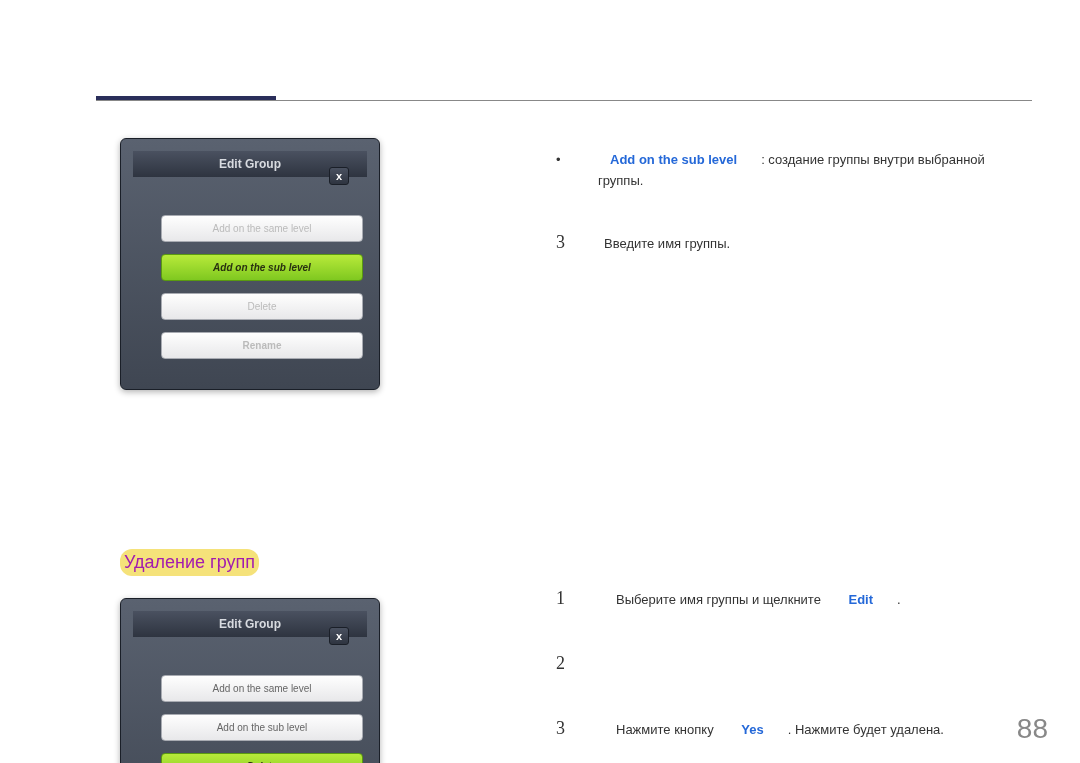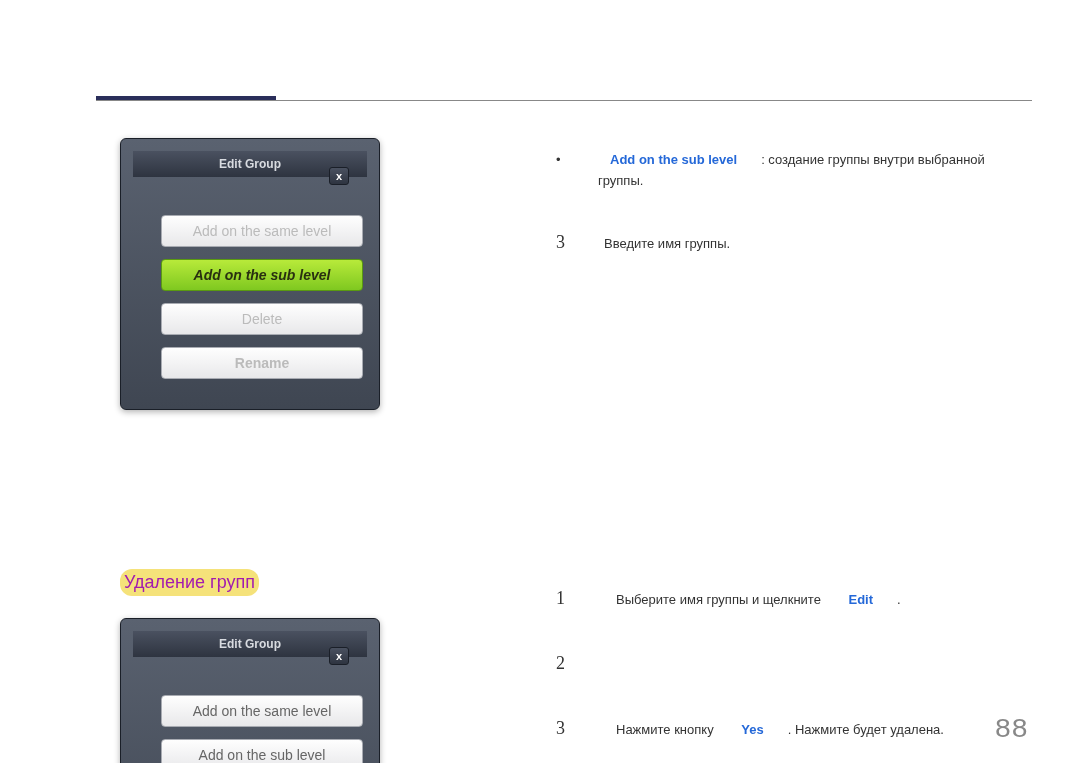--- a/index.html
+++ b/index.html
@@ -64,21 +64,21 @@
   }
   .dialog-body { padding: 14px 16px 18px; }
   .option-btn {
     display: block;
     width: 100%;
     background: linear-gradient(#fefefe, #e8e8ea);
     border: 1px solid #a8abb2;
     border-radius: 4px;
     padding: 7px 0;
     margin-bottom: 10px;
-    font-size: 14px;
+    font-size: 10px;
     text-align: center;
     color: #666;
     cursor: pointer;
   }
   .option-btn:last-child { margin-bottom: 0; font-weight: bold; }
   .option-btn.dimmed { color: #bbb; }
   .option-btn.active {
     background: linear-gradient(#b8ea3a, #7fc820);
     border-color: #5a9a10;
     color: #293010;
@@ -95,23 +95,23 @@
     border-radius: 12px;
   }
   .bullet-row { display: flex; margin-bottom: 10px; }
   .bullet-dot { width: 18px; flex-shrink: 0; }
   .step-row { display: flex; margin-bottom: 12px; align-items: baseline; }
   .step-num { width: 24px; font-size: 18px; font-family: Georgia, serif; flex-shrink: 0; }
   .highlight-blue { color: #2468d8; font-weight: bold; }
   .section-spacer { height: 280px; }
   .page-num {
     position: absolute;
-    bottom: 30px; right: 64px;
+    bottom: 30px; right: 44px;
     font-size: 28px;
-    font-family: Liberation Mono, monospace;
+    font-family: Liberation Sans, sans-serif;
     color: #888;
   }
 </style>
 </head>
 <body>
 
 <div class="header-accent"></div>
 <div class="header-line"></div>
 
 <div class="content">

